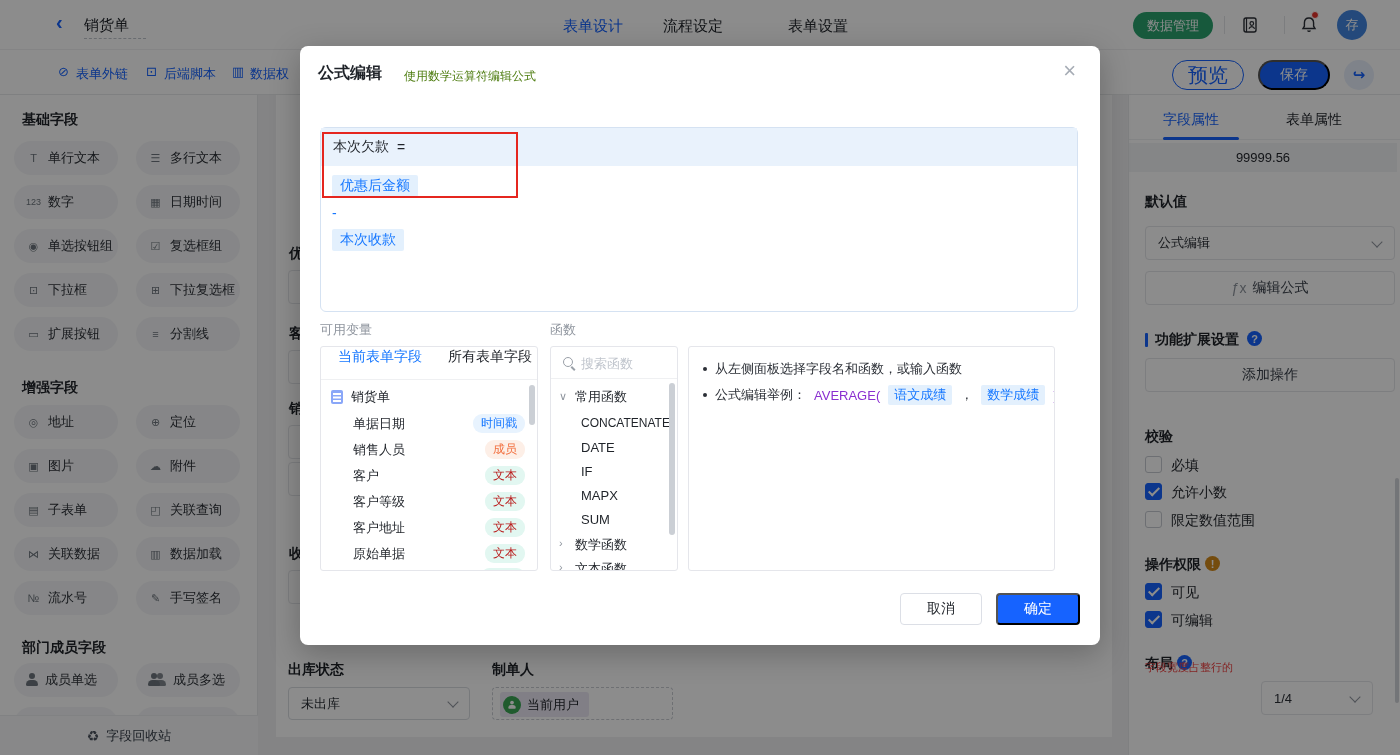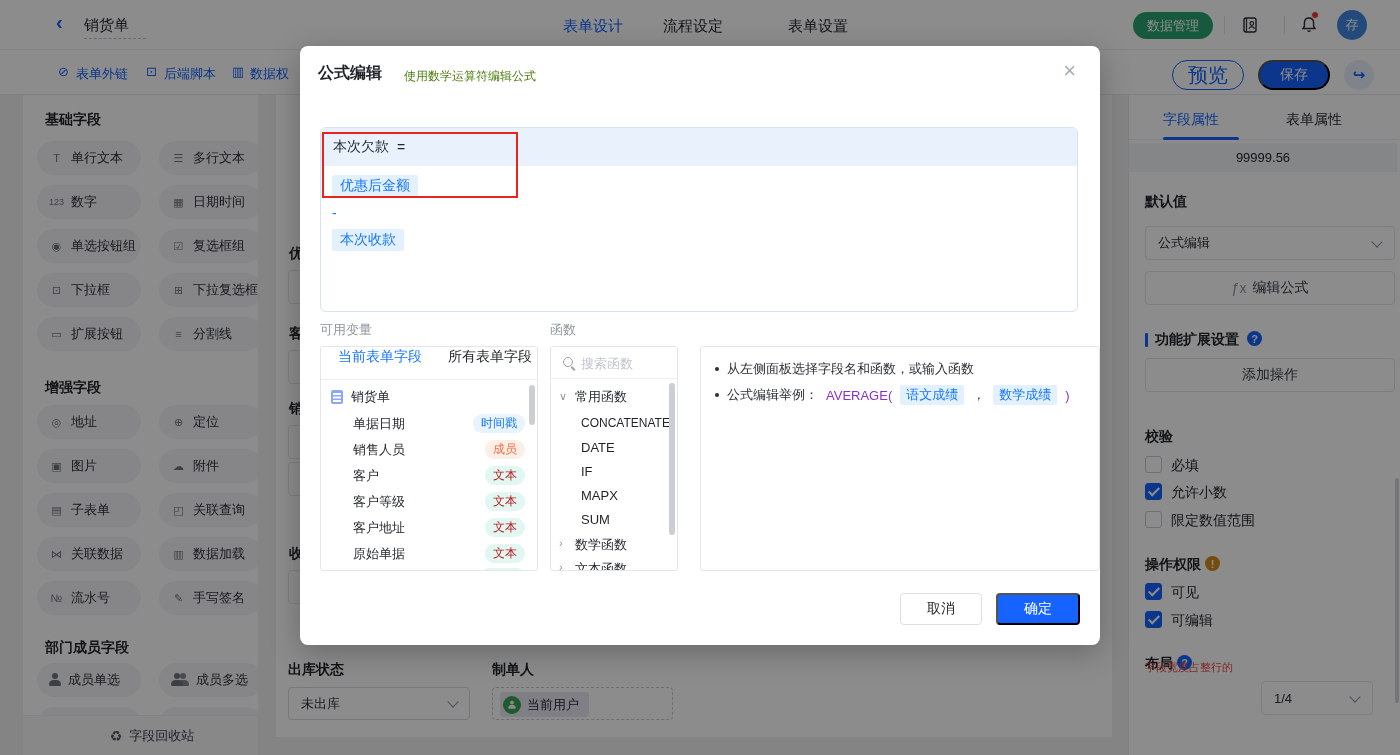--- a/index.html
+++ b/index.html
@@ -26,21 +26,21 @@
 
   
   .toolbar2 { position:absolute; left:0; top:50px; width:1400px; height:45px; background:#fff; border-bottom:1px solid #E8E9EC; }
   .tl-ic { position:absolute; top:14px; font-size:13px; color:#1663FF; }
   .tl-lb { position:absolute; top:15px; font-size:13px; color:#1663FF; cursor:pointer; }
   .preview-btn { position:absolute; left:1172px; top:10px; width:72px; height:30px; border-radius:15px; border:1px solid #1663FF; color:#1663FF; font-size:20px; background:#fff; }
   .save-btn { position:absolute; left:1258px; top:10px; width:72px; height:30px; border-radius:15px; background:#1663FF; color:#fff; font-size:14px; }
   .share-btn { position:absolute; left:1344px; top:10px; width:30px; height:30px; border-radius:50%; background:#E8EFFC; color:#1663FF; font-size:15px; font-weight:bold; }
 
   
-  .sidebar { position:absolute; left:0; top:95px; width:258px; height:660px; background:#fff; border-right:1px solid #E8E9EC;margin-left:23px; }
+  .sidebar { position:absolute; left:0; top:95px; width:258px; height:660px; background:#fff; border-right:1px solid #E8E9EC; }
   .sec-title { position:absolute; left:22px; font-size:14px; font-weight:bold; color:#1F2329; }
   .fld { position:absolute; width:104px; height:34px; border-radius:17px; background:#F4F5F7; display:flex; align-items:center; padding-left:11px; gap:6px; font-size:13px; color:#2B2F36; cursor:pointer; }
   .fld .g { color:#6E757E; font-size:11px; min-width:17px; text-align:center; }
   .recycle { position:absolute; left:0; top:620px; width:258px; height:40px; background:#F7F8FA; border-top:1px solid #ECEDEF; display:flex; align-items:center; justify-content:center; gap:7px; font-size:13px; color:#3A414B; }
   .recycle .g { font-size:14px; color:#4E5560; }
 
   
   .canvas { position:absolute; left:258px; top:95px; width:870px; height:660px; background:#F0F1F3; }
   .card { position:absolute; left:18px; top:0; width:836px; height:642px; background:#fff; }
   .cv-label { position:absolute; font-size:14px; font-weight:bold; color:#1F2329; }
@@ -406,21 +406,21 @@
       <span class="fn-item" style="top:117px">IF</span>
       <span class="fn-item" style="top:141px">MAPX</span>
       <span class="fn-item" style="top:165px">SUM</span>
       <span class="caret" style="top:190px">›</span>
       <span class="fn-group" style="top:189px">数学函数</span>
       <span class="caret" style="top:214px">›</span>
       <span class="fn-group" style="top:213px">文本函数</span>
       <div class="scrollthumb" style="right:2px;top:36px;width:6px;height:152px;border-radius:3px;background:#CBCFD5"></div>
     </div>
 
-    <div class="panel" style="left:400px;width:400px">
+    <div class="panel" style="left:388px;width:367px">
       <div class="help-line" style="top:13px">
         <span class="bullet"></span>
         <span>从左侧面板选择字段名和函数，或输入函数</span>
       </div>
       <div class="help-line" style="top:38px">
         <span class="bullet"></span>
         <span>公式编辑举例：</span>
           <span class="purple">AVERAGE(</span>
         <span class="chip-s">语文成绩</span>
         <span>，</span>

